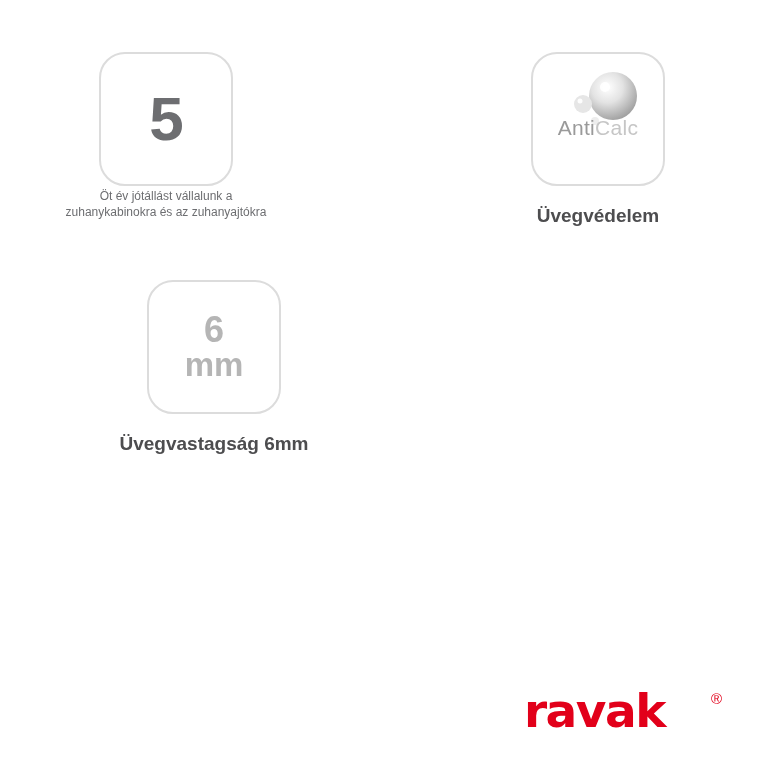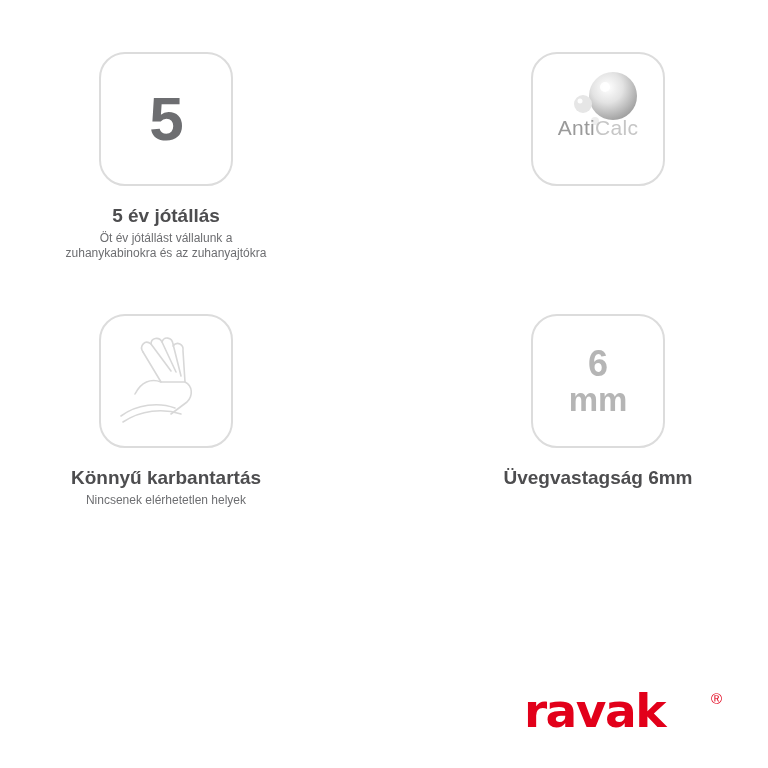--- a/index.html
+++ b/index.html
@@ -139,21 +139,20 @@
 <body>
 
 <div class="page">
 
   <div class="features">
 
     <div class="feature col-left">
       <div class="icon-box">
         <span class="big-number">5</span>
       </div>
-      <div class="feature-title">5 év jótállás</div>
       <div class="feature-desc">Öt év jótállást vállalunk a zuhanykabinokra és az zuhanyajtókra</div>
     </div>
 
     <div class="feature col-right">
       <div class="icon-box">
         <div class="anticalc-wrap">
           <svg width="134" height="134" viewBox="0 0 134 134">
             <defs>
               <radialGradient id="dropGrad" cx="38%" cy="32%" r="72%">
                 <stop offset="0%" stop-color="#ffffff"></stop>
@@ -165,38 +164,23 @@
             <circle cx="72" cy="33" r="5" fill="#ffffff" opacity="0.9"></circle>
             <circle cx="50" cy="50" r="9" fill="#e6e6e6"></circle>
             <circle cx="47" cy="47" r="2.5" fill="#ffffff" opacity="0.9"></circle>
             <circle cx="62" cy="67" r="4" fill="#ededed"></circle>
           </svg>
           <div class="anticalc-label">
             <span>Anti</span><span class="accent">Calc</span>
           </div>
         </div>
       </div>
+      <div class="feature-title">Üvegvédelem</div>
     </div>
 
-    <div class="feature col-left">
-      <div class="icon-box">
-        <svg width="130" height="130" viewBox="0 0 130 130" fill="none" stroke="#d8d8d8" stroke-width="1.6" stroke-linecap="round" stroke-linejoin="round">
-          <path d="M42 36 C38 30 44 23 50 28 L70 55"></path>
-          <path d="M50 28 C50 22 58 20 61 26 L75 56"></path>
-          <path d="M61 26 C63 20 71 21 72 28 L80 60"></path>
-          <path d="M72 30 C76 25 83 28 82 35 L84 66"></path>
-          <path d="M42 36 L60 66"></path>
-          <path d="M34 78 C40 66 50 62 60 66 L84 66 C92 70 92 80 86 86 L70 98"></path>
-          <path d="M20 100 C36 88 58 86 74 92"></path>
-          <path d="M22 106 C40 94 62 92 80 98"></path>
-        </svg>
-      </div>
-      <div class="feature-title">Könnyű karbantartás</div>
-      <div class="feature-desc">Nincsenek elérhetetlen helyek</div>
-    </div>
 
     <div class="feature col-right">
       <div class="icon-box">
         <div class="thickness">
           <span class="t-num">6</span>
           <span class="t-unit">mm</span>
         </div>
       </div>
       <div class="feature-title">Üvegvastagság 6mm</div>
     </div>

